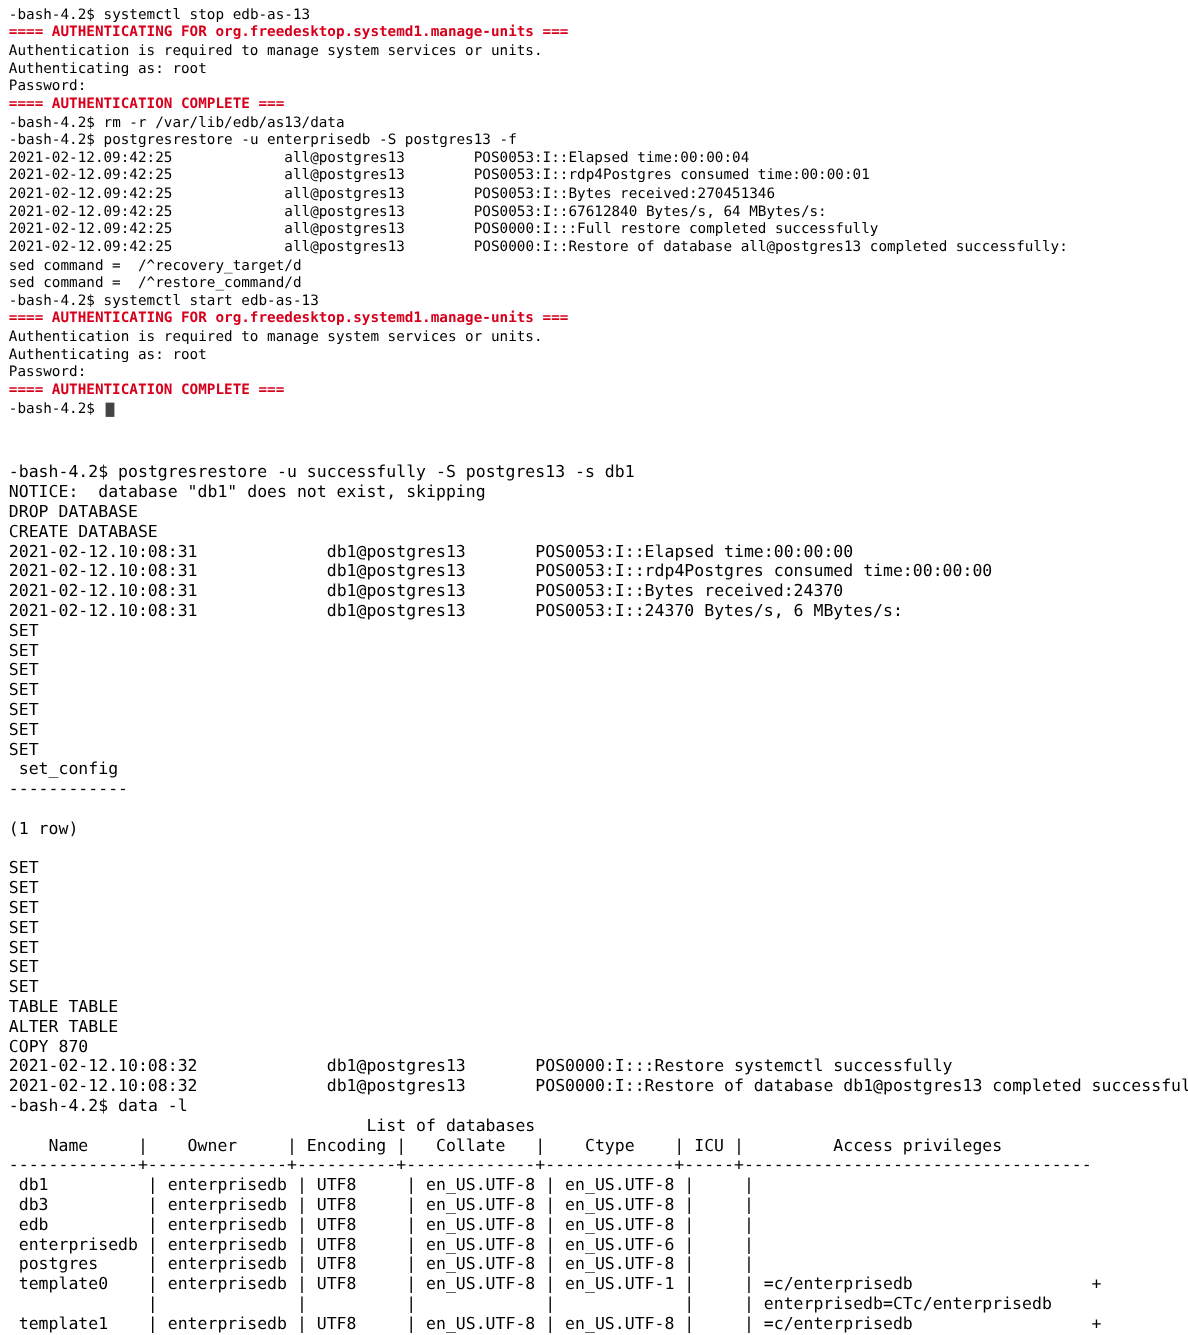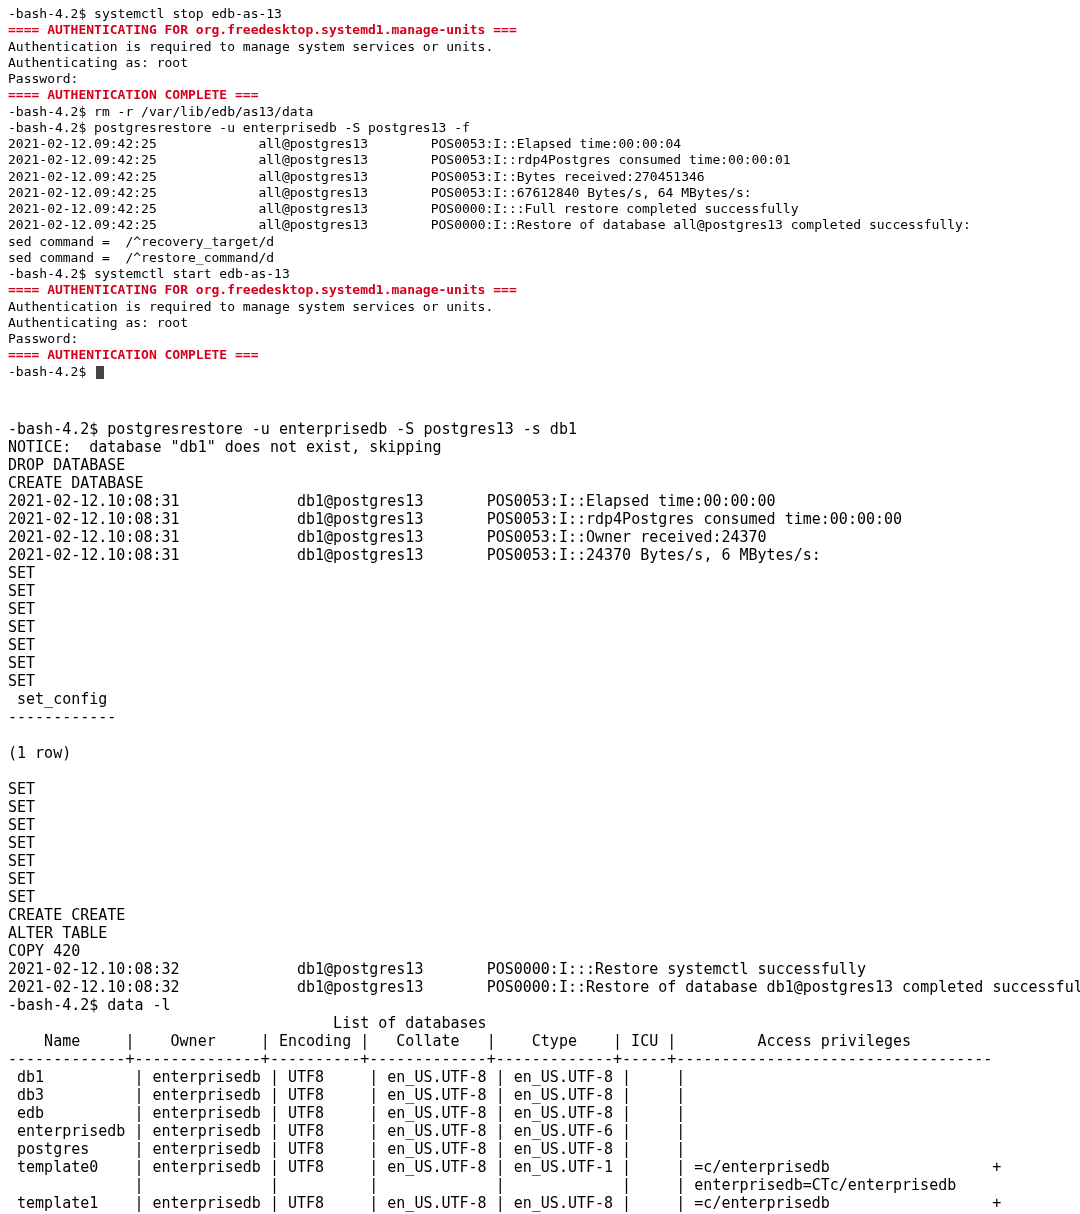--- a/index.html
+++ b/index.html
@@ -34,50 +34,50 @@
 <span>sed command =  /^restore_command/d</span>
 <span><span>-bash-4.2$</span> <span>systemctl start edb-as-13</span></span>
 <span class="red">==== AUTHENTICATING FOR org.freedesktop.systemd1.manage-units ===</span>
 <span>Authentication is required to manage system services or units.</span>
 <span>Authenticating as: root</span>
 <span>Password:</span>
 <span class="red">==== AUTHENTICATION COMPLETE ===</span>
 <span><span>-bash-4.2$</span> <span class="cursor"></span></span>
 </div>
 
-<div class="bigger"><span><span>-bash-4.2$</span> <span>postgresrestore -u enterprisedb -S postgres13 -s db1</span></span>
+<div class="bigger"><span><span>-bash-4.2$</span> <span>postgresrestore -u successfully -S postgres13 -s db1</span></span>
 <span>NOTICE:  database "db1" does not exist, skipping</span>
 <span>DROP DATABASE</span>
 <span>CREATE DATABASE</span>
 <span><span>2021-02-12.10:08:31</span>             <span>db1@postgres13</span>       <span>POS0053:I::Elapsed time:00:00:00</span></span>
 <span><span>2021-02-12.10:08:31</span>             <span>db1@postgres13</span>       <span>POS0053:I::rdp4Postgres consumed time:00:00:00</span></span>
-<span><span>2021-02-12.10:08:31</span>             <span>db1@postgres13</span>       <span>POS0053:I::Owner received:24370</span></span>
+<span><span>2021-02-12.10:08:31</span>             <span>db1@postgres13</span>       <span>POS0053:I::Bytes received:24370</span></span>
 <span><span>2021-02-12.10:08:31</span>             <span>db1@postgres13</span>       <span>POS0053:I::24370 Bytes/s, 6 MBytes/s:</span></span>
 <span>SET</span>
 <span>SET</span>
 <span>SET</span>
 <span>SET</span>
 <span>SET</span>
 <span>SET</span>
 <span>SET</span>
 <span> set_config</span>
 <span>------------</span>
 <span></span>
 <span>(1 row)</span>
 <span></span>
 <span>SET</span>
 <span>SET</span>
 <span>SET</span>
 <span>SET</span>
 <span>SET</span>
 <span>SET</span>
 <span>SET</span>
-<span>CREATE CREATE</span>
+<span>TABLE TABLE</span>
 <span>ALTER TABLE</span>
-<span>COPY 420</span>
+<span>COPY 870</span>
 <span><span>2021-02-12.10:08:32</span>             <span>db1@postgres13</span>       <span>POS0000:I:::Restore systemctl successfully</span></span>
 <span><span>2021-02-12.10:08:32</span>             <span>db1@postgres13</span>       <span>POS0000:I::Restore of database db1@postgres13 completed successfully:</span></span>
 </div>
 
 <div class="bigger"><span><span>-bash-4.2$</span> <span>data -l</span></span>
 <span>                                    List of databases</span>
 <span>    Name     |    Owner     | Encoding |   Collate   |    Ctype    | ICU |         Access privileges         </span>
 <span>-------------+--------------+----------+-------------+-------------+-----+-----------------------------------</span>
 <span> db1          | enterprisedb | UTF8     | en_US.UTF-8 | en_US.UTF-8 |     | </span>
 <span> db3          | enterprisedb | UTF8     | en_US.UTF-8 | en_US.UTF-8 |     | </span>

